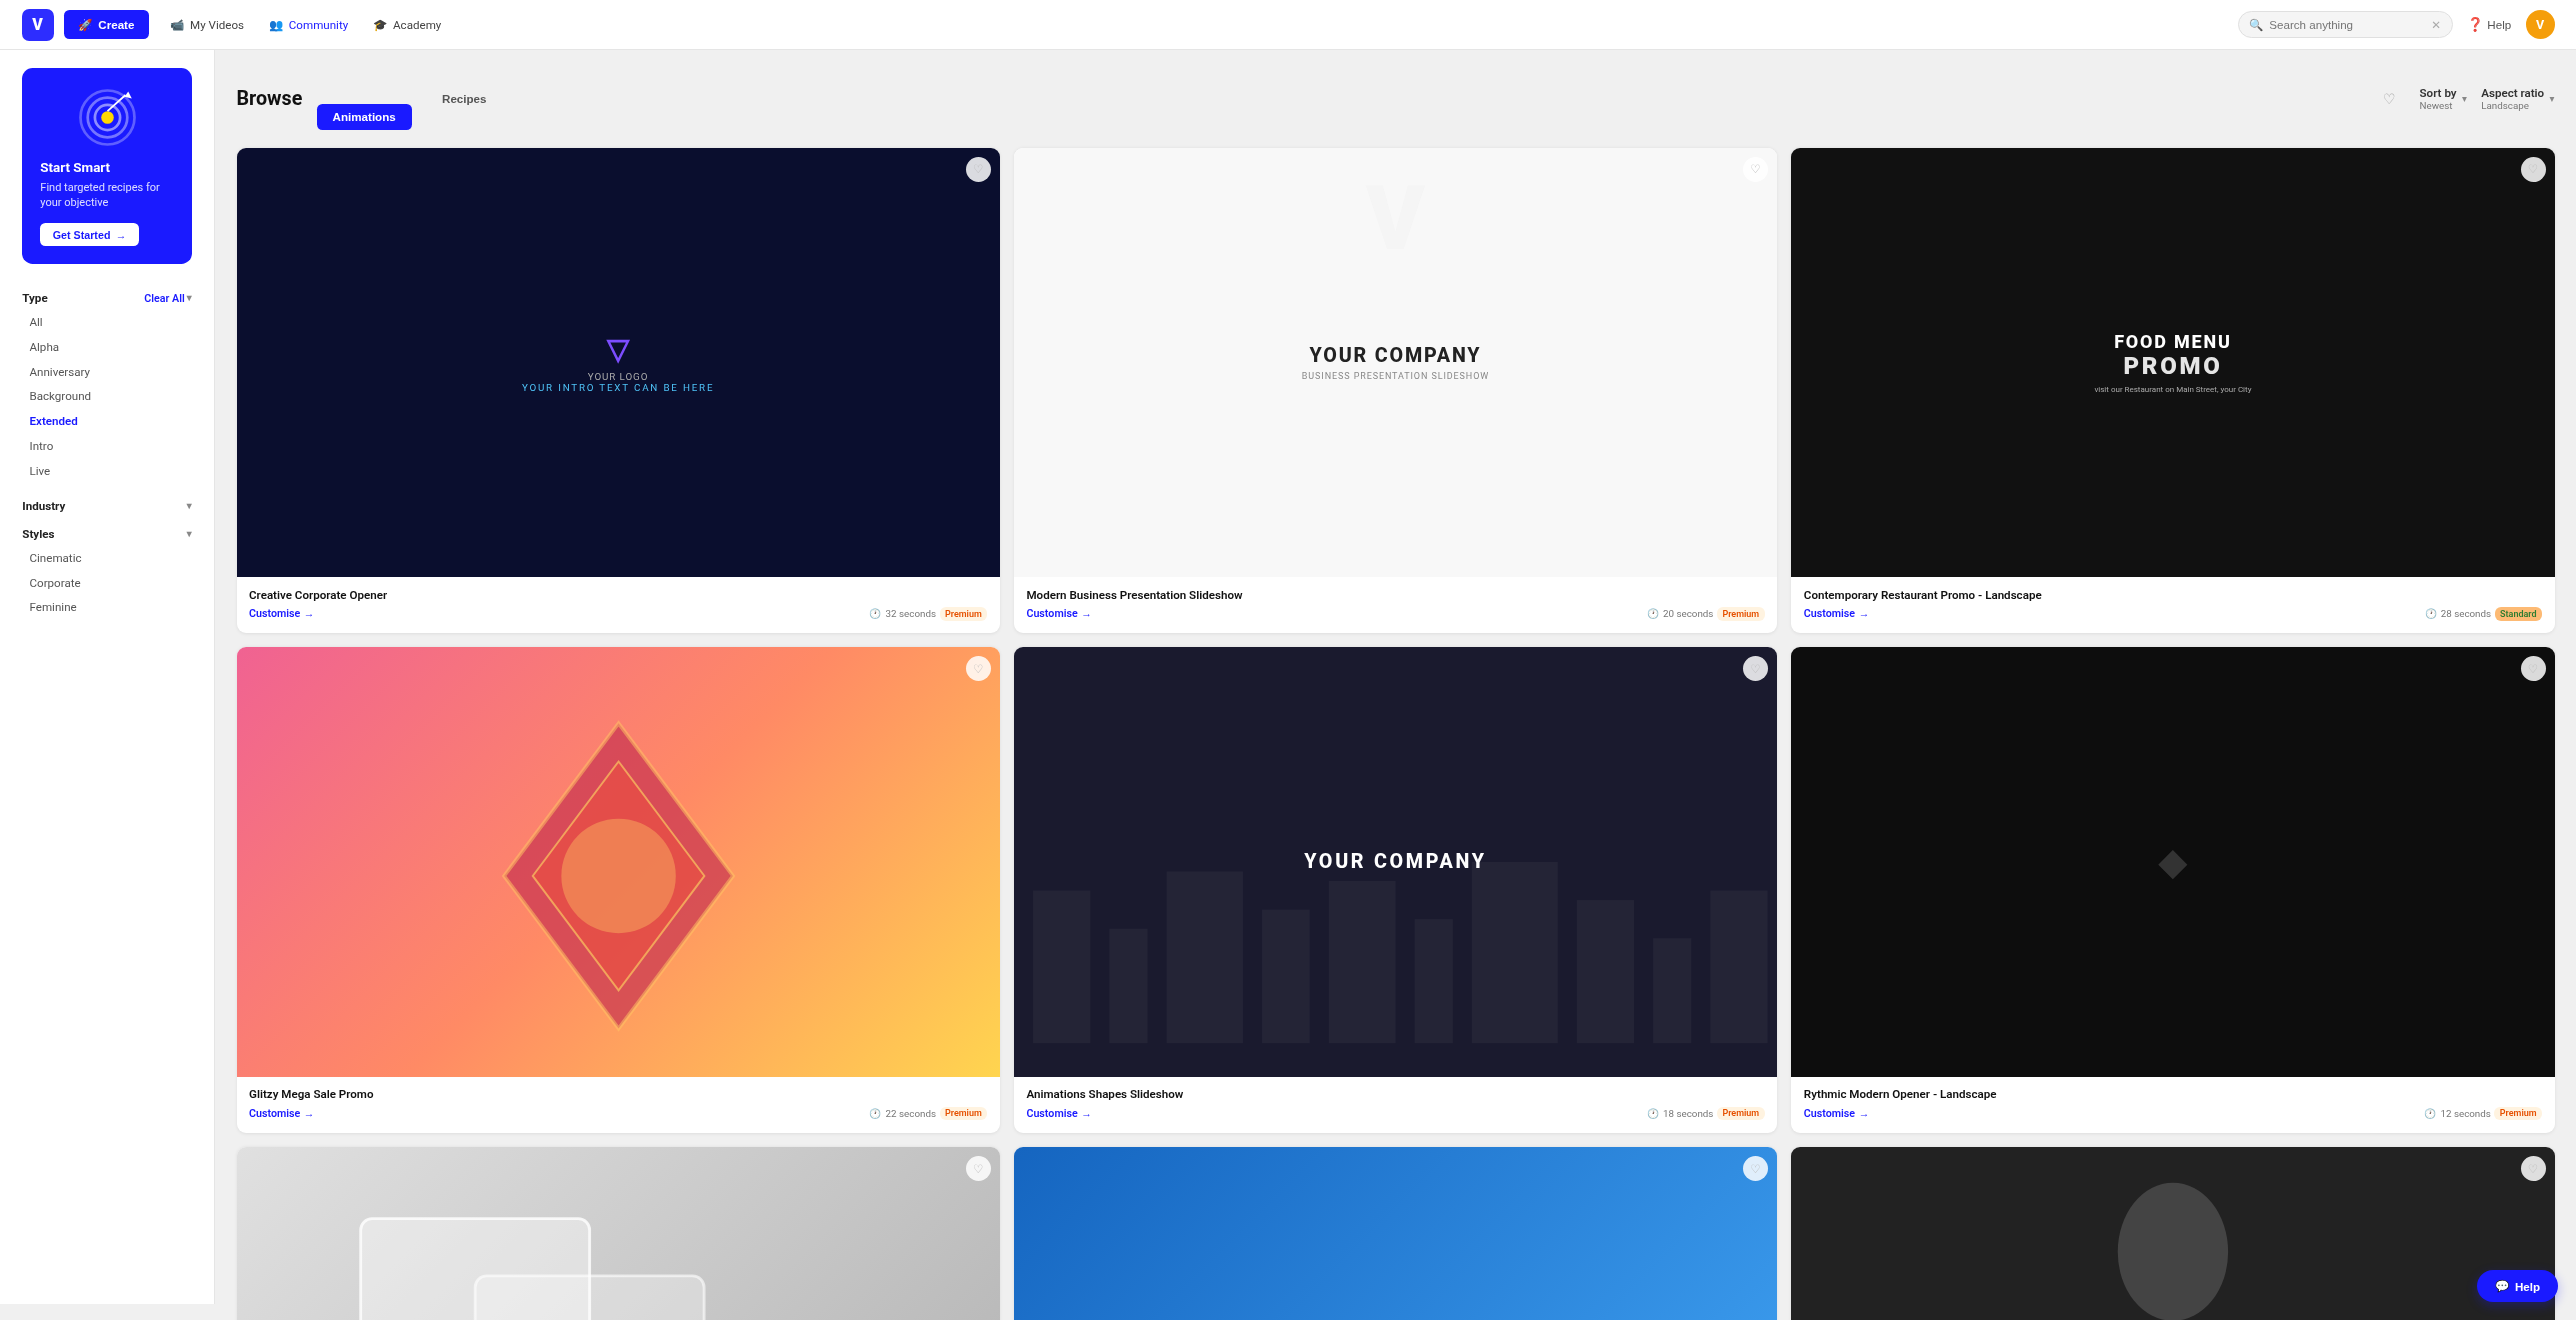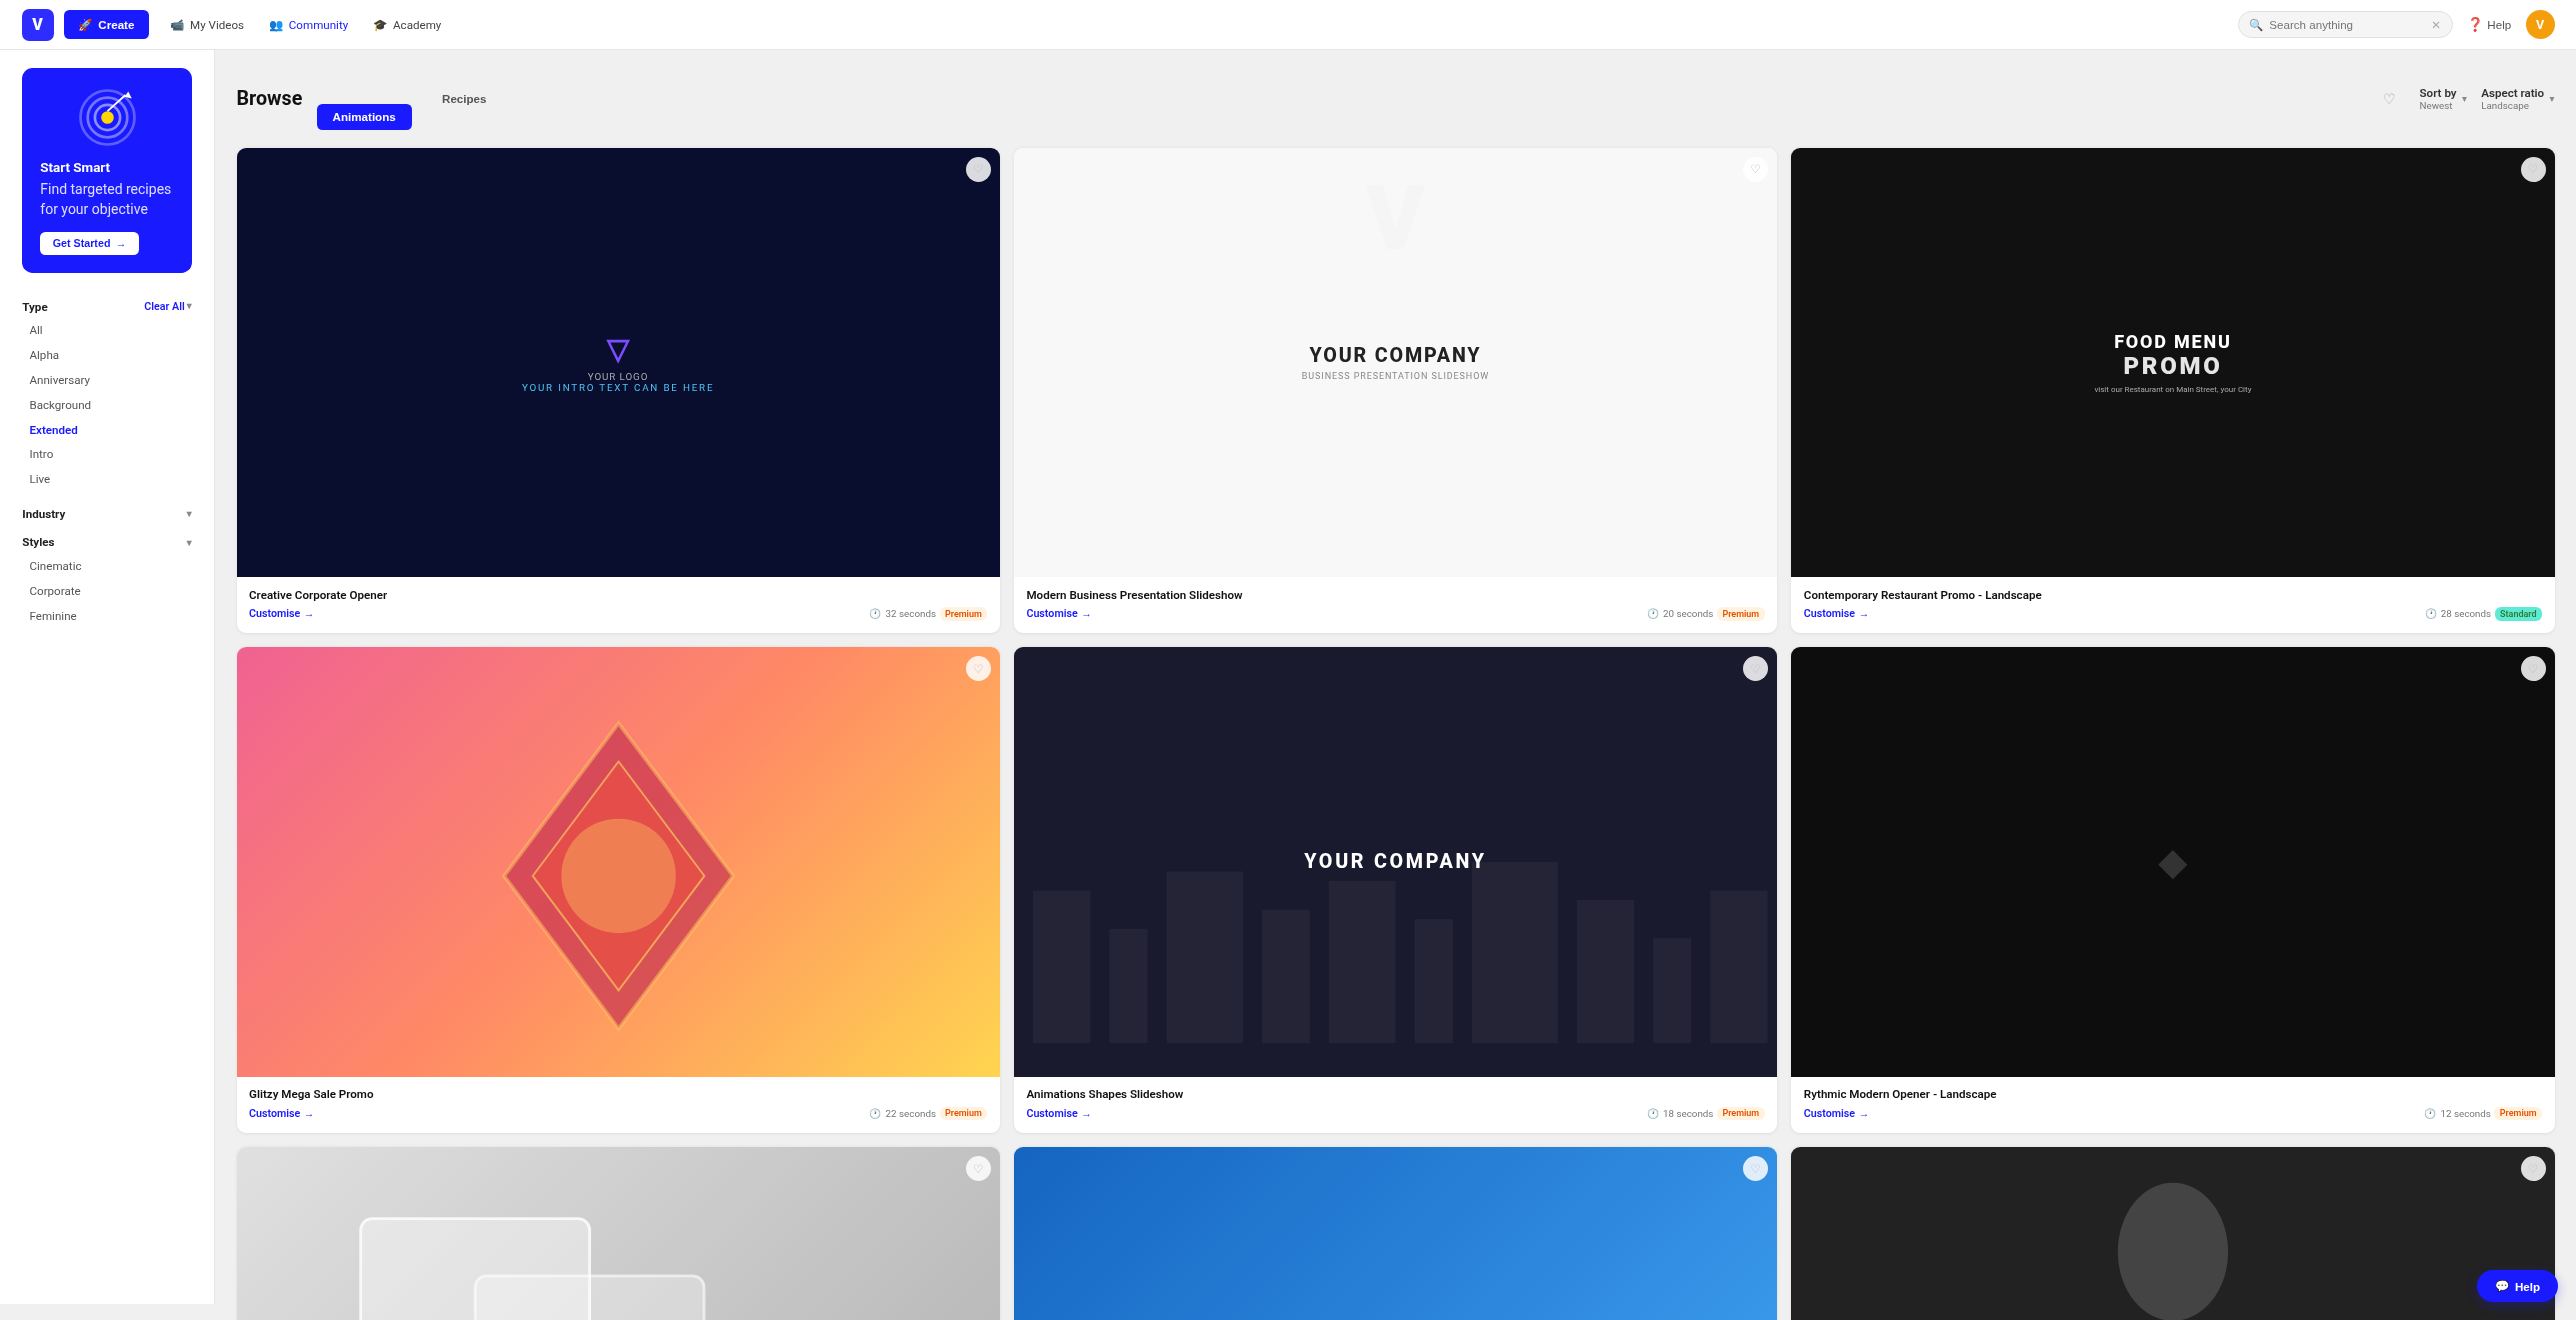--- a/index.html
+++ b/index.html
@@ -58,21 +58,21 @@
     }
     .sidebar-promo {
       background: #1a1aff; border-radius: 10.7px; margin: 0 14.3px 18px;
       padding: 18px; color: #fff; position: relative; overflow: hidden;
     }
     .promo-graphic {
       width: 63px; height: 63px; margin: 0 auto 10.7px;
       display: flex; align-items: center; justify-content: center;
     }
     .promo-title { font-size: 13.4px; font-weight: 700; margin-bottom: 5.4px; }
-    .promo-desc { font-size: 14px; opacity: 0.85; margin-bottom: 12.5px; line-height: 1.4; }
+    .promo-desc { font-size: 11px; opacity: 0.85; margin-bottom: 12.5px; line-height: 1.4; }
     .promo-btn {
       background: #fff; color: #1a1aff; border: none; border-radius: 5.4px;
       padding: 5.4px 12.5px; font-size: 10.7px; font-weight: 600; cursor: pointer;
       display: flex; align-items: center; gap: 5.4px;
     }
     .sidebar-section { padding: 0 14.3px; margin-bottom: 7.2px; }
     .sidebar-section-header {
       display: flex; align-items: center; justify-content: space-between;
       padding: 9px 0 5.4px; font-size: 11.6px; font-weight: 700; color: #222;
     }
@@ -139,21 +139,21 @@
     .card-meta { display: flex; align-items: center; justify-content: space-between; }
     .card-customise {
       color: #1a1aff; font-size: 10.7px; font-weight: 600; cursor: pointer;
       display: flex; align-items: center; gap: 3.6px; text-decoration: none;
     }
     .card-duration { display: flex; align-items: center; gap: 3.6px; font-size: 9.8px; color: #777; }
     .badge {
       font-size: 9px; font-weight: 600; padding: 1.8px 5.4px; border-radius: 6px;
     }
     .badge-premium { background: #fff3e0; color: #e65100; }
-    .badge-standard { background: #5eead4; color: #2e7d32; }
+    .badge-standard { background: #fdba74; color: #2e7d32; }
 
     
     .thumb-dark-blue { background: #0a0e2e; }
     .thumb-white { background: #f8f8f8; }
     .thumb-dark { background: #111; }
     .thumb-pink { background: linear-gradient(135deg, #f06292, #ff8a65, #ffd54f); }
     .thumb-dark-city { background: #1a1a2e; }
     .thumb-dark2 { background: #0d0d0d; }
     .thumb-glass { background: linear-gradient(135deg, #e0e0e0, #b0b0b0); }
     .thumb-blue-corp { background: linear-gradient(135deg, #1565c0, #42a5f5); }

